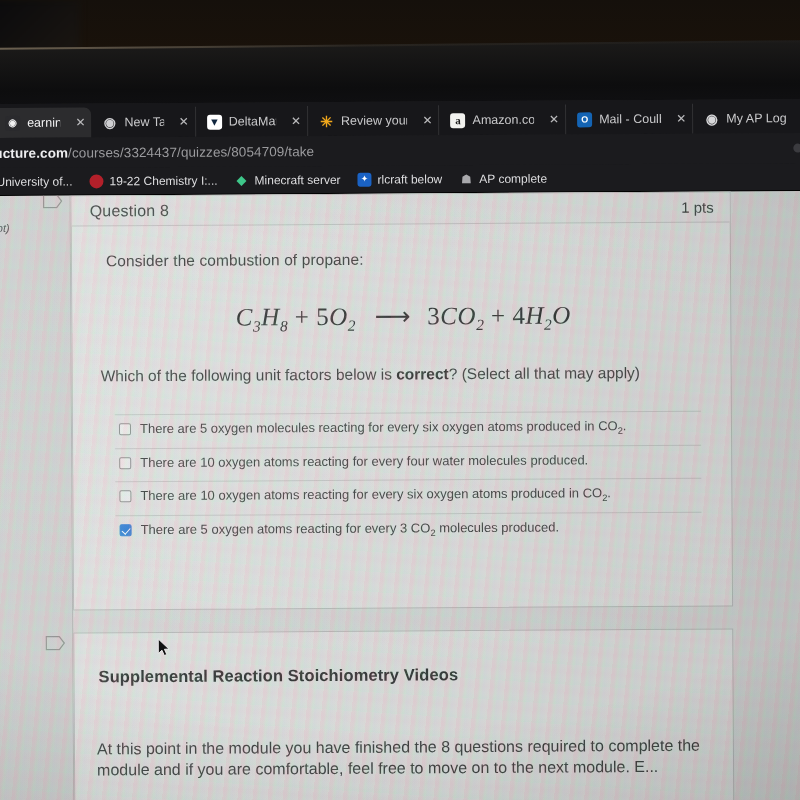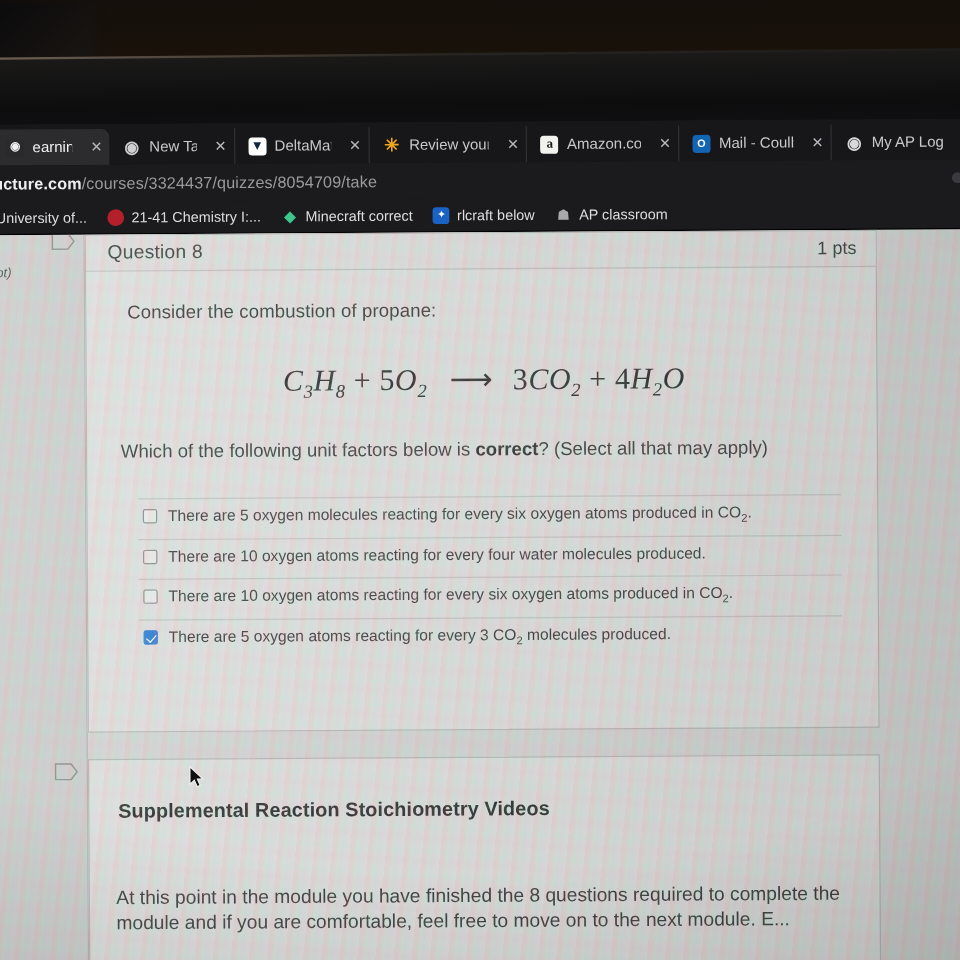--- a/index.html
+++ b/index.html
@@ -269,33 +269,33 @@
       <div id="url"><b>ucture.com</b><span>/courses/3324437/quizzes/8054709/take</span></div>
       <div id="omnibar-extra"></div>
     </div>
 
     <div id="bookmarks">
       <div class="bm">
         <span>University of...</span>
       </div>
       <div class="bm">
         <span class="bm-ico ico-chem"></span>
-        <span>21-41 Chemistry I:...</span>
+        <span>19-22 Chemistry I:...</span>
       </div>
       <div class="bm">
         <span class="bm-ico ico-mc">◆</span>
-        <span>Minecraft correct</span>
+        <span>Minecraft server</span>
       </div>
       <div class="bm">
         <span class="bm-ico ico-rl">✦</span>
         <span>rlcraft below</span>
       </div>
       <div class="bm">
         <span class="bm-ico ico-ap">☗</span>
-        <span>AP classroom</span>
+        <span>AP complete</span>
       </div>
     </div>
 
     <div id="page">
 
       <div id="sidebar-sliver">
         <div id="sidebar-frag">pt)</div>
       </div>
 
       <div id="content">

